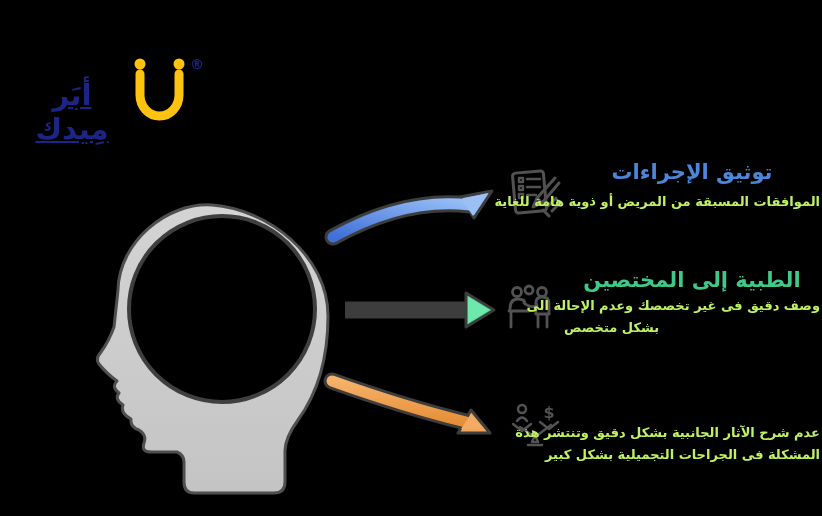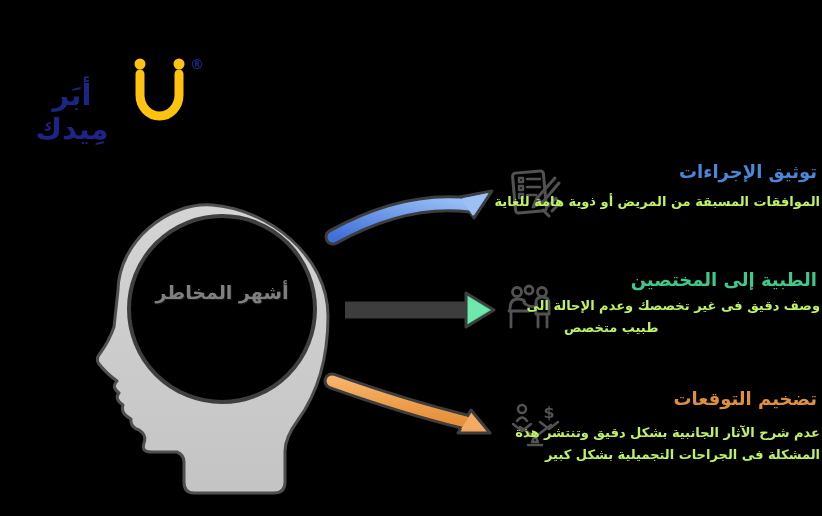--- a/index.html
+++ b/index.html
@@ -4,36 +4,36 @@
 <style>
   html,body{margin:0;padding:0;background:#000;}
   #stage{
     position:relative;width:822px;height:516px;background:#000;overflow:hidden;
     font-family:"DejaVu Sans",sans-serif;
   }
   .abs{position:absolute;}
   
   #brand-text{
     left:12px;top:78px;width:120px;text-align:center;direction:rtl;
-    font-size:29px;font-weight:700;letter-spacing:0;
+    font-size:29px;font-weight:700;letter-spacing:0;text-decoration:underline;
   }
   #reg-mark{left:190px;top:56px;font-size:14px;font-weight:700;}
   
   #head-svg{left:90px;top:200px;}
   #brain-question{
     left:122px;top:276px;width:200px;text-align:center;direction:rtl;
     font-size:19px;line-height:32px;font-weight:700;color:#7f7f7f;
     text-shadow:1px 1px 1px #1a1a1a;
   }
   
   #arrows-svg{left:320px;top:175px;}
   
   .item-title{
-    left:567px;width:250px;direction:rtl;text-align:right;
-    font-size:18px;font-weight:700;line-height:24px;
+    left:567px;width:250px;direction:rtl;text-align:center;
+    font-size:21px;font-weight:700;line-height:24px;
   }
   .item-desc{
     left:564px;width:256px;direction:rtl;text-align:left;
     font-size:13px;font-weight:700;line-height:22px;color:#bef264;
   }
   #title-1{top:160px;} #desc-1{top:191px;}
   #title-2{top:268px;} #desc-2{top:295px;}
   #title-3{top:387px;} #desc-3{top:422px;}
   #icon-1{left:506px;top:166px;} #icon-2{left:505px;top:281px;} #icon-3{left:505px;top:396px;}
   .lineblock div{white-space:nowrap;}
@@ -73,21 +73,20 @@
       Q24,199 29,193
       Q21,187 27,181
       Q16,173 9,164
       Q5,159 11,152
       Q19,141 24,127
       L28,90
       C29,42 77,2 122,5 Z" fill="url(#headGrad)" stroke="#4f4f4f" stroke-width="3" stroke-linejoin="round"></path>
     <circle cx="132" cy="109" r="93" fill="#000000" stroke="#3f3f3f" stroke-width="4"></circle>
   </svg>
   <div class="abs" id="brain-question">
-    <div>أشهر المخاطر</div>
   </div>
 
   <svg class="abs" id="arrows-svg" width="195" height="270" viewBox="0 0 195 270">
     <defs>
       <linearGradient id="gradBlue" x1="0" y1="1" x2="1" y2="0">
         <stop offset="0" stop-color="#3f6fd8"></stop>
           <stop offset="1" stop-color="#96bdf5"></stop>
       </linearGradient>
       <linearGradient id="gradGreen" x1="0" y1="0" x2="0" y2="1">
         <stop offset="0" stop-color="#8cf0bd"></stop>
@@ -148,34 +147,33 @@
       <path d="M19,22 Q27,28 32,24"></path>
       <path d="M4,30 H24 M6,31 V46"></path>
       <path d="M31,22 Q31,16 37,16 Q44,16 44,22 L44,33"></path>
       <path d="M31,22 L31,33"></path>
       <path d="M33,33 V46 M42,33 V46 M31,33 H44"></path>
     </g>
   </svg>
   <div class="abs item-title" id="title-2" style="color: rgb(62, 201, 139);">الطبية إلى المختصين</div>
   <div class="abs item-desc lineblock" id="desc-2">
     <div>وصف دقيق فى غير تخصصك وعدم الإحالة الى</div>
-    <div>طبيب متخصص</div>
+    <div>بشكل متخصص</div>
   </div>
 
   <svg class="abs" id="icon-3" width="62" height="60" viewBox="0 0 62 60">
     <g fill="none" stroke="#525252" stroke-width="2.5" stroke-linecap="round" stroke-linejoin="round">
       <circle cx="17" cy="13" r="4"></circle>
       <path d="M12,25 Q17,18 22,25"></path>
       <path d="M8,28 L17,35 L26,28"></path>
       <path d="M35,26 L44,33 L53,26"></path>
       <path d="M30,41 L15,31 M30,41 L46,29"></path>
       <path d="M27,46 L33,46 L30,39 Z"></path>
       <path d="M23,49 H37"></path>
     </g>
     <text x="44" y="22" font-size="16" font-weight="bold" fill="#525252" text-anchor="middle" font-family="DejaVu Sans, sans-serif">$</text>
   </svg>
-  <div class="abs item-title" id="title-3" style="color: rgb(223, 143, 62);">تضخيم التوقعات</div>
   <div class="abs item-desc lineblock" id="desc-3">
     <div>عدم شرح الآثار الجانبية بشكل دقيق وتنتشر هذة</div>
     <div>المشكلة فى الجراحات التجميلية بشكل كبير</div>
   </div>
 
 </div>
 
 </body></html>

